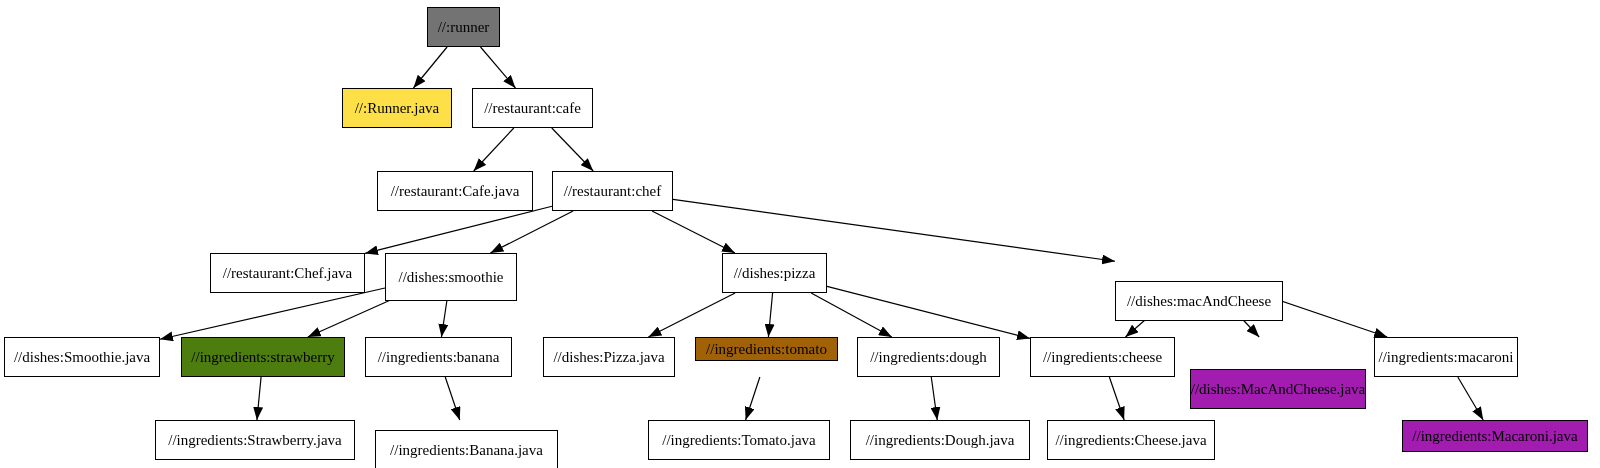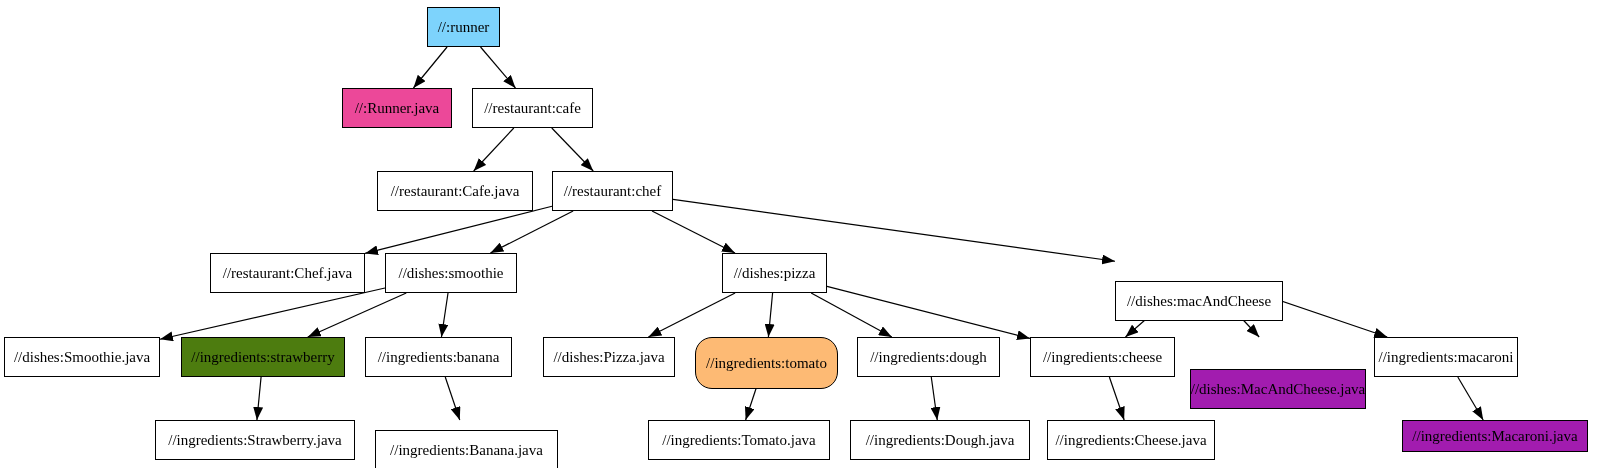--- a/index.html
+++ b/index.html
@@ -72,34 +72,34 @@
         <line class="edge-line" x1="1176.0238095238096" y1="293" x2="1125.4761904761904" y2="337" stroke="#000000" marker-end="url(#arrowhead)"></line>
         <line class="edge-line" x1="1217.8095238095239" y1="293" x2="1259.1904761904761" y2="337" stroke="#000000" marker-end="url(#arrowhead)"></line>
         <line class="edge-line" x1="1257.8095238095239" y1="293" x2="1387.1904761904761" y2="337" stroke="#000000" marker-end="url(#arrowhead)"></line>
         <line class="edge-line" x1="759.8734939759037" y1="377" x2="745.6265060240963" y2="420" stroke="#000000" marker-end="url(#arrowhead)"></line>
         <line class="edge-line" x1="931.2710843373494" y1="377" x2="937.2289156626506" y2="420" stroke="#000000" marker-end="url(#arrowhead)"></line>
         <line class="edge-line" x1="1109.367469879518" y1="377" x2="1124.132530120482" y2="420" stroke="#000000" marker-end="url(#arrowhead)"></line>
         <line class="edge-line" x1="1457.8072289156626" y1="377" x2="1483.1927710843374" y2="420" stroke="#000000" marker-end="url(#arrowhead)"></line>
       </g>
   </svg>
   <div>
-      <div class="node" style="left: 427px; top: 7px; width: 73px; height: 40px; border-color: rgb(0, 0, 0); background: #7dd3fc;">//:runner</div>
-      <div class="node" style="left: 342px; top: 88px; width: 110px; height: 40px; border-color: rgb(0, 0, 0); background: #ec4899;">//:Runner.java</div>
+      <div class="node" style="left: 427px; top: 7px; width: 73px; height: 40px; border-color: rgb(0, 0, 0); background: #737373;">//:runner</div>
+      <div class="node" style="left: 342px; top: 88px; width: 110px; height: 40px; border-color: rgb(0, 0, 0); background: #fde047;">//:Runner.java</div>
       <div class="node" style="left: 472px; top: 88px; width: 121px; height: 40px; border-color: rgb(0, 0, 0); background: rgb(255, 255, 255);">//restaurant:cafe</div>
       <div class="node" style="left: 377px; top: 171px; width: 156px; height: 40px; border-color: rgb(0, 0, 0); background: rgb(255, 255, 255);">//restaurant:Cafe.java</div>
       <div class="node" style="left: 552px; top: 171px; width: 121px; height: 40px; border-color: rgb(0, 0, 0); background: rgb(255, 255, 255);">//restaurant:chef</div>
       <div class="node" style="left: 210px; top: 253px; width: 155px; height: 40px; border-color: rgb(0, 0, 0); background: rgb(255, 255, 255);">//restaurant:Chef.java</div>
-      <div class="node" style="left: 385px; top: 253px; width: 132px; height: 40px; border-color: rgb(0, 0, 0); background: rgb(255, 255, 255);">//dishes:smoothie</div>
+      <div class="node" style="left: 385px; top: 253px; width: 132px; height: 48px; border-color: rgb(0, 0, 0); background: rgb(255, 255, 255);">//dishes:smoothie</div>
       <div class="node" style="left: 722px; top: 253px; width: 105px; height: 40px; border-color: rgb(0, 0, 0); background: rgb(255, 255, 255); text-align: right;">//dishes:pizza</div>
       <div class="node" style="left: 1115px; top: 253px; width: 168px; height: 40px; border-color: rgb(0, 0, 0); background: rgb(255, 255, 255); margin-top: 28px;">//dishes:macAndCheese</div>
       <div class="node" style="left: 4px; top: 337px; width: 156px; height: 40px; border-color: rgb(0, 0, 0); background: rgb(255, 255, 255);">//dishes:Smoothie.java</div>
       <div class="node" style="left: 181px; top: 337px; width: 164px; height: 40px; border-color: rgb(0, 0, 0); background: #4d7c0f;">//ingredients:strawberry</div>
       <div class="node" style="left: 365px; top: 337px; width: 147px; height: 40px; border-color: rgb(0, 0, 0); background: rgb(255, 255, 255);">//ingredients:banana</div>
       <div class="node" style="left: 543px; top: 337px; width: 132px; height: 40px; border-color: rgb(0, 0, 0); background: rgb(255, 255, 255);">//dishes:Pizza.java</div>
-      <div class="node" style="left: 695px; top: 337px; width: 143px; height: 52px; border-color: rgb(0, 0, 0); background: #fdba74; border-radius: 17px;">//ingredients:tomato</div>
+      <div class="node" style="left: 695px; top: 337px; width: 143px; height: 24px; border-color: rgb(0, 0, 0); background: #a16207;">//ingredients:tomato</div>
       <div class="node" style="left: 857px; top: 337px; width: 143px; height: 40px; border-color: rgb(0, 0, 0); background: rgb(255, 255, 255);">//ingredients:dough</div>
       <div class="node" style="left: 1030px; top: 337px; width: 145px; height: 40px; border-color: rgb(0, 0, 0); background: rgb(255, 255, 255);">//ingredients:cheese</div>
       <div class="node" style="left: 1190px; top: 337px; width: 176px; height: 40px; border-color: rgb(0, 0, 0); background: #a21caf; margin-top: 32px;">//dishes:MacAndCheese.java</div>
       <div class="node" style="left: 1374px; top: 337px; width: 144px; height: 40px; border-color: rgb(0, 0, 0); background: rgb(255, 255, 255);">//ingredients:macaroni</div>
       <div class="node" style="left: 155px; top: 420px; width: 200px; height: 40px; border-color: rgb(0, 0, 0); background: rgb(255, 255, 255);">//ingredients:Strawberry.java</div>
       <div class="node" style="left: 375px; top: 420px; width: 183px; height: 40px; border-color: rgb(0, 0, 0); background: rgb(255, 255, 255); margin-top: 10px;">//ingredients:Banana.java</div>
       <div class="node" style="left: 648px; top: 420px; width: 182px; height: 40px; border-color: rgb(0, 0, 0); background: rgb(255, 255, 255);">//ingredients:Tomato.java</div>
       <div class="node" style="left: 850px; top: 420px; width: 180px; height: 40px; border-color: rgb(0, 0, 0); background: rgb(255, 255, 255);">//ingredients:Dough.java</div>
       <div class="node" style="left: 1047px; top: 420px; width: 168px; height: 40px; border-color: rgb(0, 0, 0); background: rgb(255, 255, 255);">//ingredients:Cheese.java</div>
       <div class="node" style="left: 1402px; top: 420px; width: 186px; height: 32px; border-color: rgb(0, 0, 0); background: #a21caf;">//ingredients:Macaroni.java</div>

